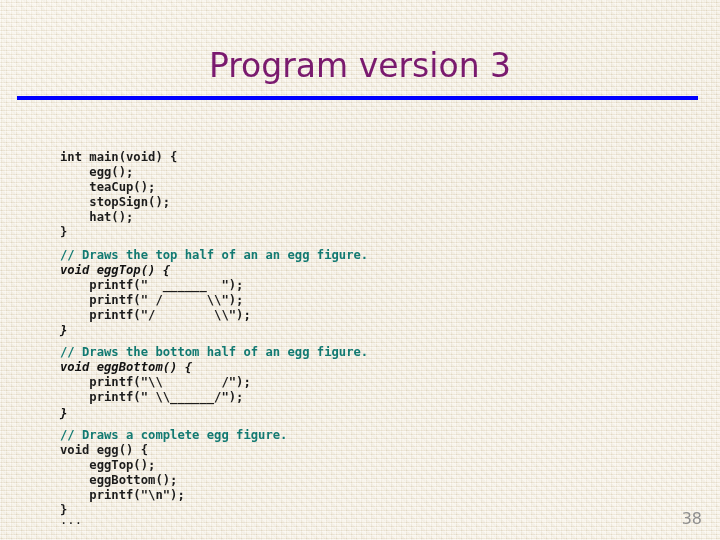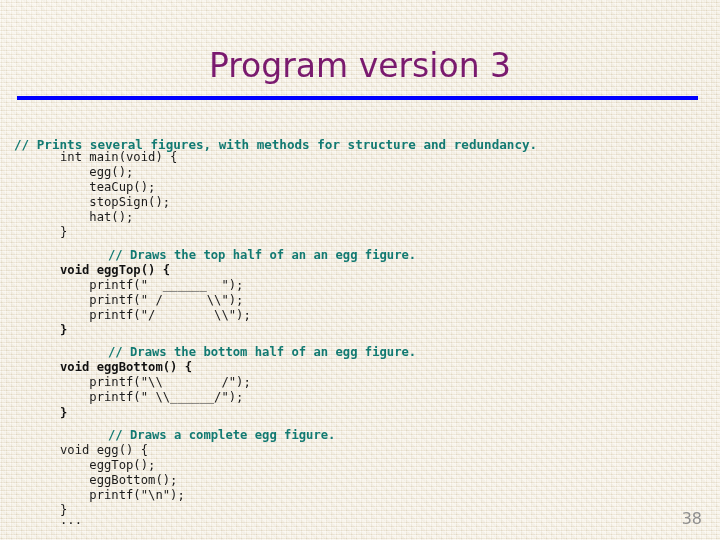--- a/index.html
+++ b/index.html
@@ -94,28 +94,28 @@
     color: #1c1c1c;
     white-space: pre;
   }
   .code-line {
     white-space: pre;
     min-height: 15.1px;
   }
   .cmt {
     color: #127a72;
     font-weight: bold;
-    margin-left: 48px;
   }
   .sig {
     font-weight: bold;
     color: #111111;
+    font-style: italic;
   }
   .plain {
-    font-weight: normal;
+    font-weight: bold;
     color: #1c1c1c;
   }
   .blank {
     height: 7px;
     min-height: 7px;
   }
 
   #ellipsis-line {
     position: absolute;
     left: 60px;
@@ -142,21 +142,20 @@
 
 <div id="slide">
 
   <div id="title-block">
     <div id="page-title">Program version 3</div>
   </div>
 
   <div id="title-rule"></div>
 
   <div id="header-comments">
-    <div>// Prints several figures, with methods for structure and redundancy.</div>
   </div>
 
   <div id="code-body"><div class="code-line plain">int main(void) {</div><div class="code-line plain">    egg();</div><div class="code-line plain">    teaCup();</div><div class="code-line plain">    stopSign();</div><div class="code-line plain">    hat();</div><div class="code-line plain">}</div><div class="code-line blank"></div><div class="code-line cmt">// Draws the top half of an an egg figure.</div><div class="code-line sig">void eggTop() {</div><div class="code-line plain">    printf("  ______  ");</div><div class="code-line plain">    printf(" /      \\");</div><div class="code-line plain">    printf("/        \\");</div><div class="code-line sig">}</div><div class="code-line blank"></div><div class="code-line cmt">// Draws the bottom half of an egg figure.</div><div class="code-line sig">void eggBottom() {</div><div class="code-line plain">    printf("\\        /");</div><div class="code-line plain">    printf(" \\______/");</div><div class="code-line sig">}</div><div class="code-line blank"></div><div class="code-line cmt">// Draws a complete egg figure.</div><div class="code-line plain">void egg() {</div><div class="code-line plain">    eggTop();</div><div class="code-line plain">    eggBottom();</div><div class="code-line plain">    printf("\n");</div><div class="code-line plain">}</div></div>
 
   <div id="ellipsis-line">...</div>
 
   <div id="page-number">38</div>
 
 </div>
 

